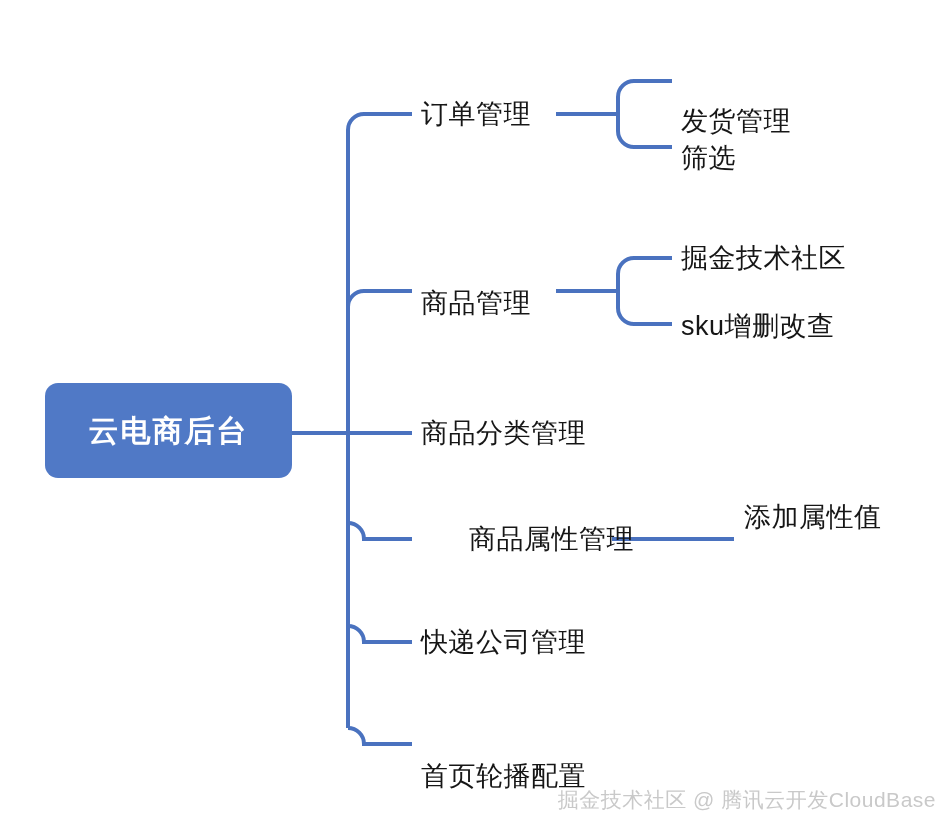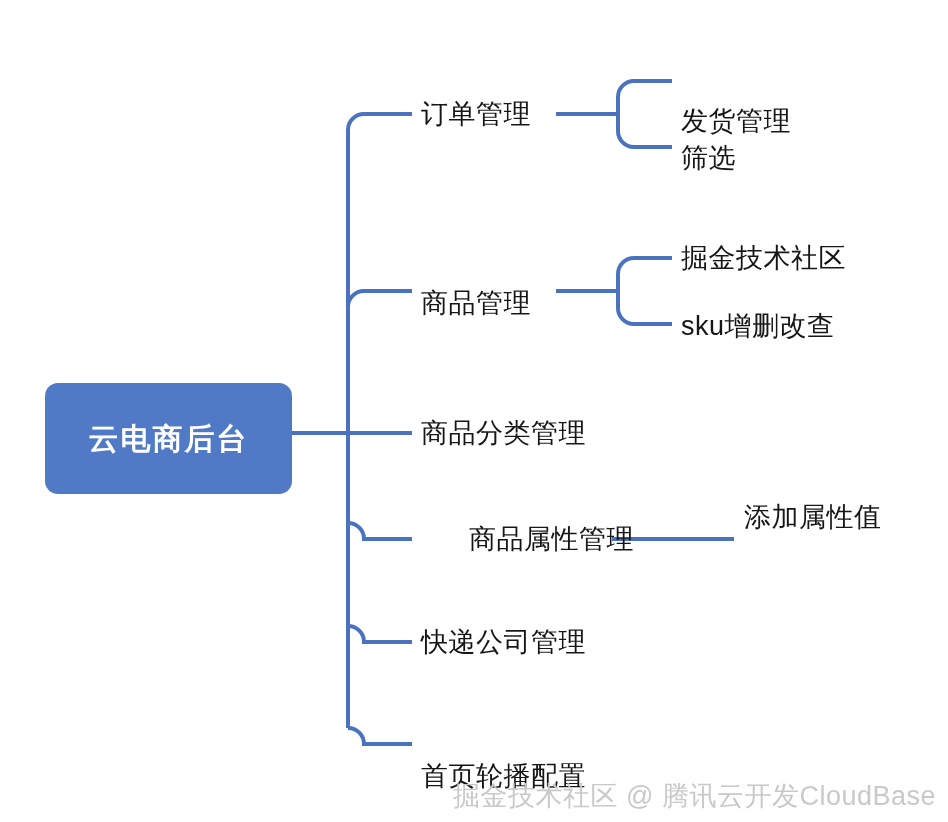--- a/index.html
+++ b/index.html
@@ -36,39 +36,39 @@
     white-space: nowrap;
     letter-spacing: 0.5px;
     line-height: 1;
     transform: translateY(-50%);
   }
   .root-node {
     position: absolute;
     left: 45px;
     top: 383px;
     width: 247px;
-    height: 111px;
+    height: 95px;
     background: #5079c6;
     border-radius: 13px;
     display: flex;
     align-items: center;
     justify-content: center;
   }
   .root-node-label {
     color: #ffffff;
     font-size: 30px;
     font-weight: bold;
     letter-spacing: 2px;
     line-height: 1;
   }
   .watermark {
     position: absolute;
     right: 12px;
     bottom: 8px;
-    font-size: 27px;
+    font-size: 21px;
     color: #c9c9c9;
     white-space: nowrap;
     letter-spacing: 0.5px;
   }
 </style>
 </head>
 <body>
 
 <div id="mindmap-canvas">
 

